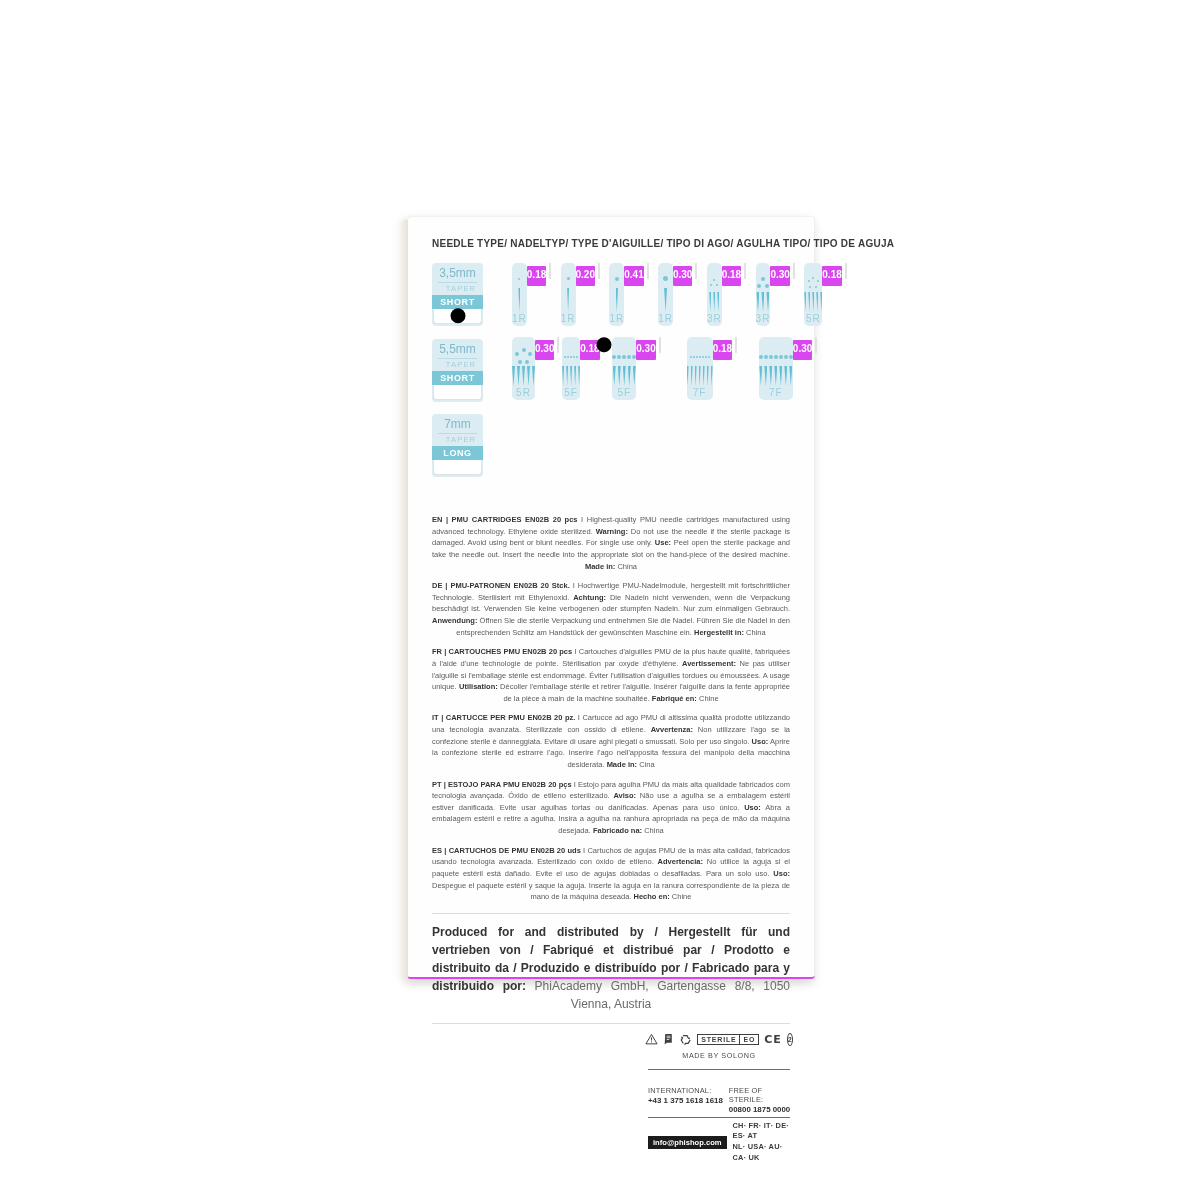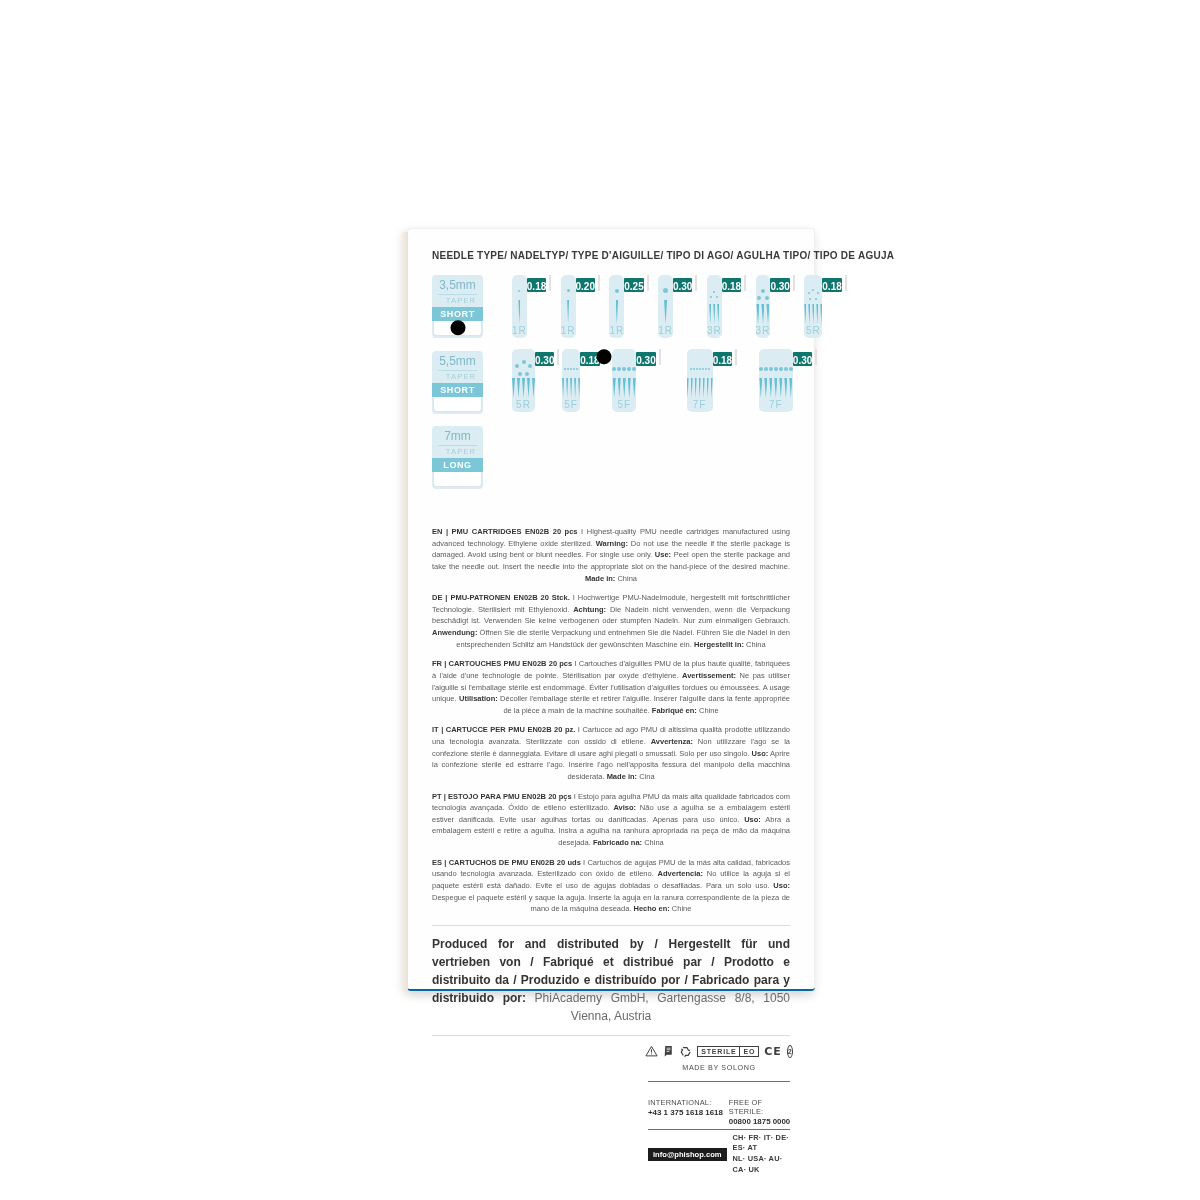--- a/index.html
+++ b/index.html
@@ -3,25 +3,25 @@
 <meta charset="utf-8">
 <style>
   html,body{margin:0;padding:0;}
   body{
     width:1200px;height:1200px;position:relative;
     background:#ffffff;
     font-family:"Liberation Sans", sans-serif;
     -webkit-font-smoothing:antialiased;
   }
   .package{
-    position:absolute;left:407px;top:228px;width:408px;height:763px;
+    position:absolute;left:407px;top:216px;width:408px;height:763px;
     background:#fefefe;border-radius:4px;
     box-shadow:-6px 3px 10px rgba(180,170,160,0.25), 0 5px 10px rgba(0,0,0,0.10),
                inset 1px 1px 0 #f3f1ee, inset -1px 0 0 #efefed;
-    border-bottom:2px solid #0369a1;
+    border-bottom:2px solid #d946ef;
     padding:0 25px;box-sizing:border-box;
   }
   .package::before{
     content:"";position:absolute;left:-6px;top:4px;bottom:-2px;width:7px;
     background:linear-gradient(90deg,#f6f0e9,#e7e1d9);border-radius:4px 0 0 4px;
   }
   .pkg-header{
     margin-top:22px;text-align:center;font-weight:bold;font-size:10px;
     letter-spacing:.25px;color:#3a3a3a;white-space:nowrap;
   }
@@ -41,21 +41,21 @@
   .ncol{display:flex;min-width:0;}
   .npanel{background:#dbedf2;border-radius:5px;height:63px;display:flex;flex-direction:column;align-items:center;justify-content:flex-end;padding-bottom:2px;box-sizing:border-box;}
   .xsect{height:17px;display:flex;align-items:center;justify-content:center;position:relative;}
   .xdot{background:#7cc7d7;border-radius:50%;display:inline-block;flex:none;}
   .xrow{display:flex;align-items:center;}
   .xwrap{position:relative;}
   .xwrap .xdot{position:absolute;}
   .needles{display:flex;gap:2px;align-items:flex-end;margin-top:1px;}
   .needle{background:#66c0d5;clip-path:polygon(0 0,100% 0,50% 100%);}
   .nlabel{font-size:10px;color:#9bcfdc;letter-spacing:1px;margin-top:1px;}
-  .nbar{background:#0f766e;color:#fff;font-weight:bold;font-size:10px;text-align:center;height:14px;line-height:17px;margin-top:3px;border-radius:1px;}
+  .nbar{background:#d946ef;color:#fff;font-weight:bold;font-size:10px;text-align:center;height:20px;line-height:17px;margin-top:3px;border-radius:1px;}
   .ncheck{height:15px;border:1px solid #e2e2e2;border-radius:0 0 4px 4px;border-top:none;background:#fff;margin:0 3px;position:relative;}
   
   .lang-block{margin-top:35px;}
   .lang-para{font-size:7.5px;line-height:1.55;color:#5a5b5d;text-align:justify;text-align-last:center;margin:0 0 8px 0;}
   .lang-para .bold, .distributor .bold{font-weight:bold;color:#343434;}
   hr.sep{border:none;border-top:1px solid #dcdcdc;margin:10px 0 9px 0;}
   .distributor{font-size:12px;line-height:1.5;color:#6a6a6a;text-align:justify;text-align-last:center;margin:0;}
   
   .right-col{width:142px;margin-left:auto;margin-right:0;}
   .marks-row{display:flex;align-items:center;justify-content:center;gap:5px;margin-top:1px;}
@@ -140,21 +140,21 @@
           <div class="ncol" style="flex: 1 1 0%;">
             <div class="npanel">
               <div class="xsect">
                 <span class="xdot" style="width: 4px; height: 4px;"></span>
               </div>
               <div class="needles">
                 <span class="needle" style="width: 2.5px; height: 24px;"></span>
               </div>
               <div class="nlabel">1R</div>
             </div>
-            <div class="nbar">0.25</div>
+            <div class="nbar">0.41</div>
             <div class="ncheck"></div>
           </div>
           <div class="ncol" style="flex: 1 1 0%;">
             <div class="npanel">
               <div class="xsect">
                 <span class="xdot" style="width: 5px; height: 5px;"></span>
               </div>
               <div class="needles">
                 <span class="needle" style="width: 3px; height: 24px;"></span>
               </div>

